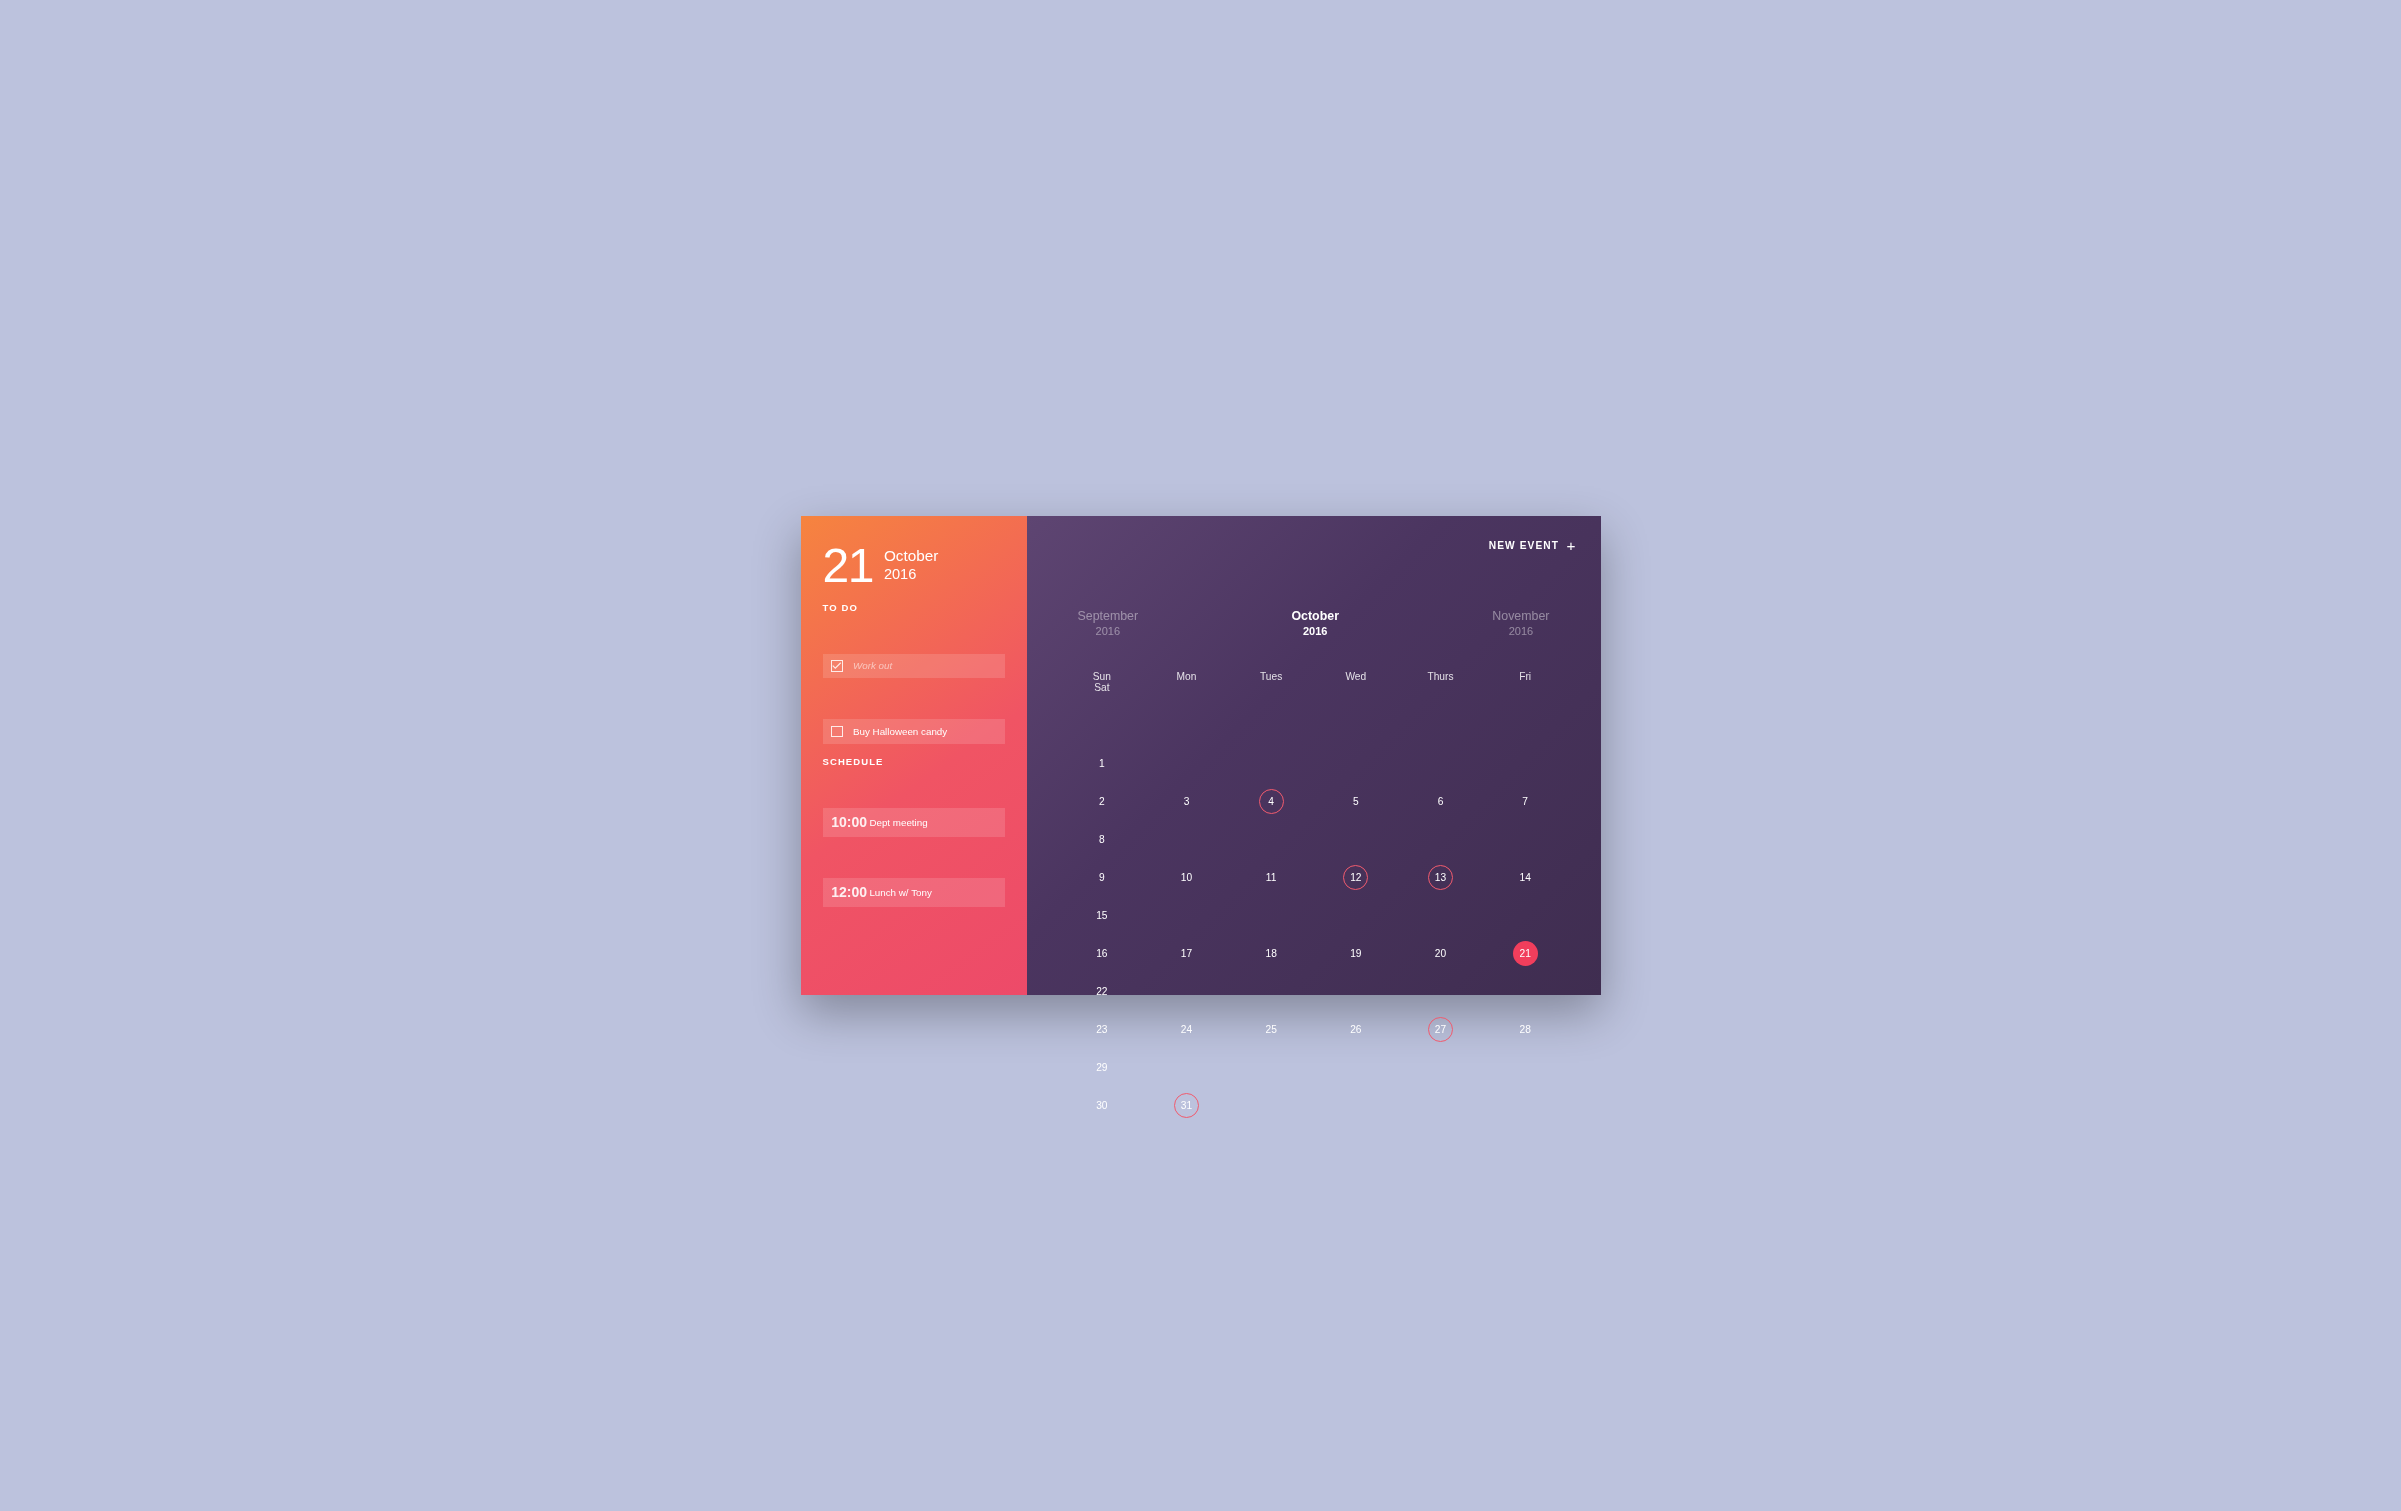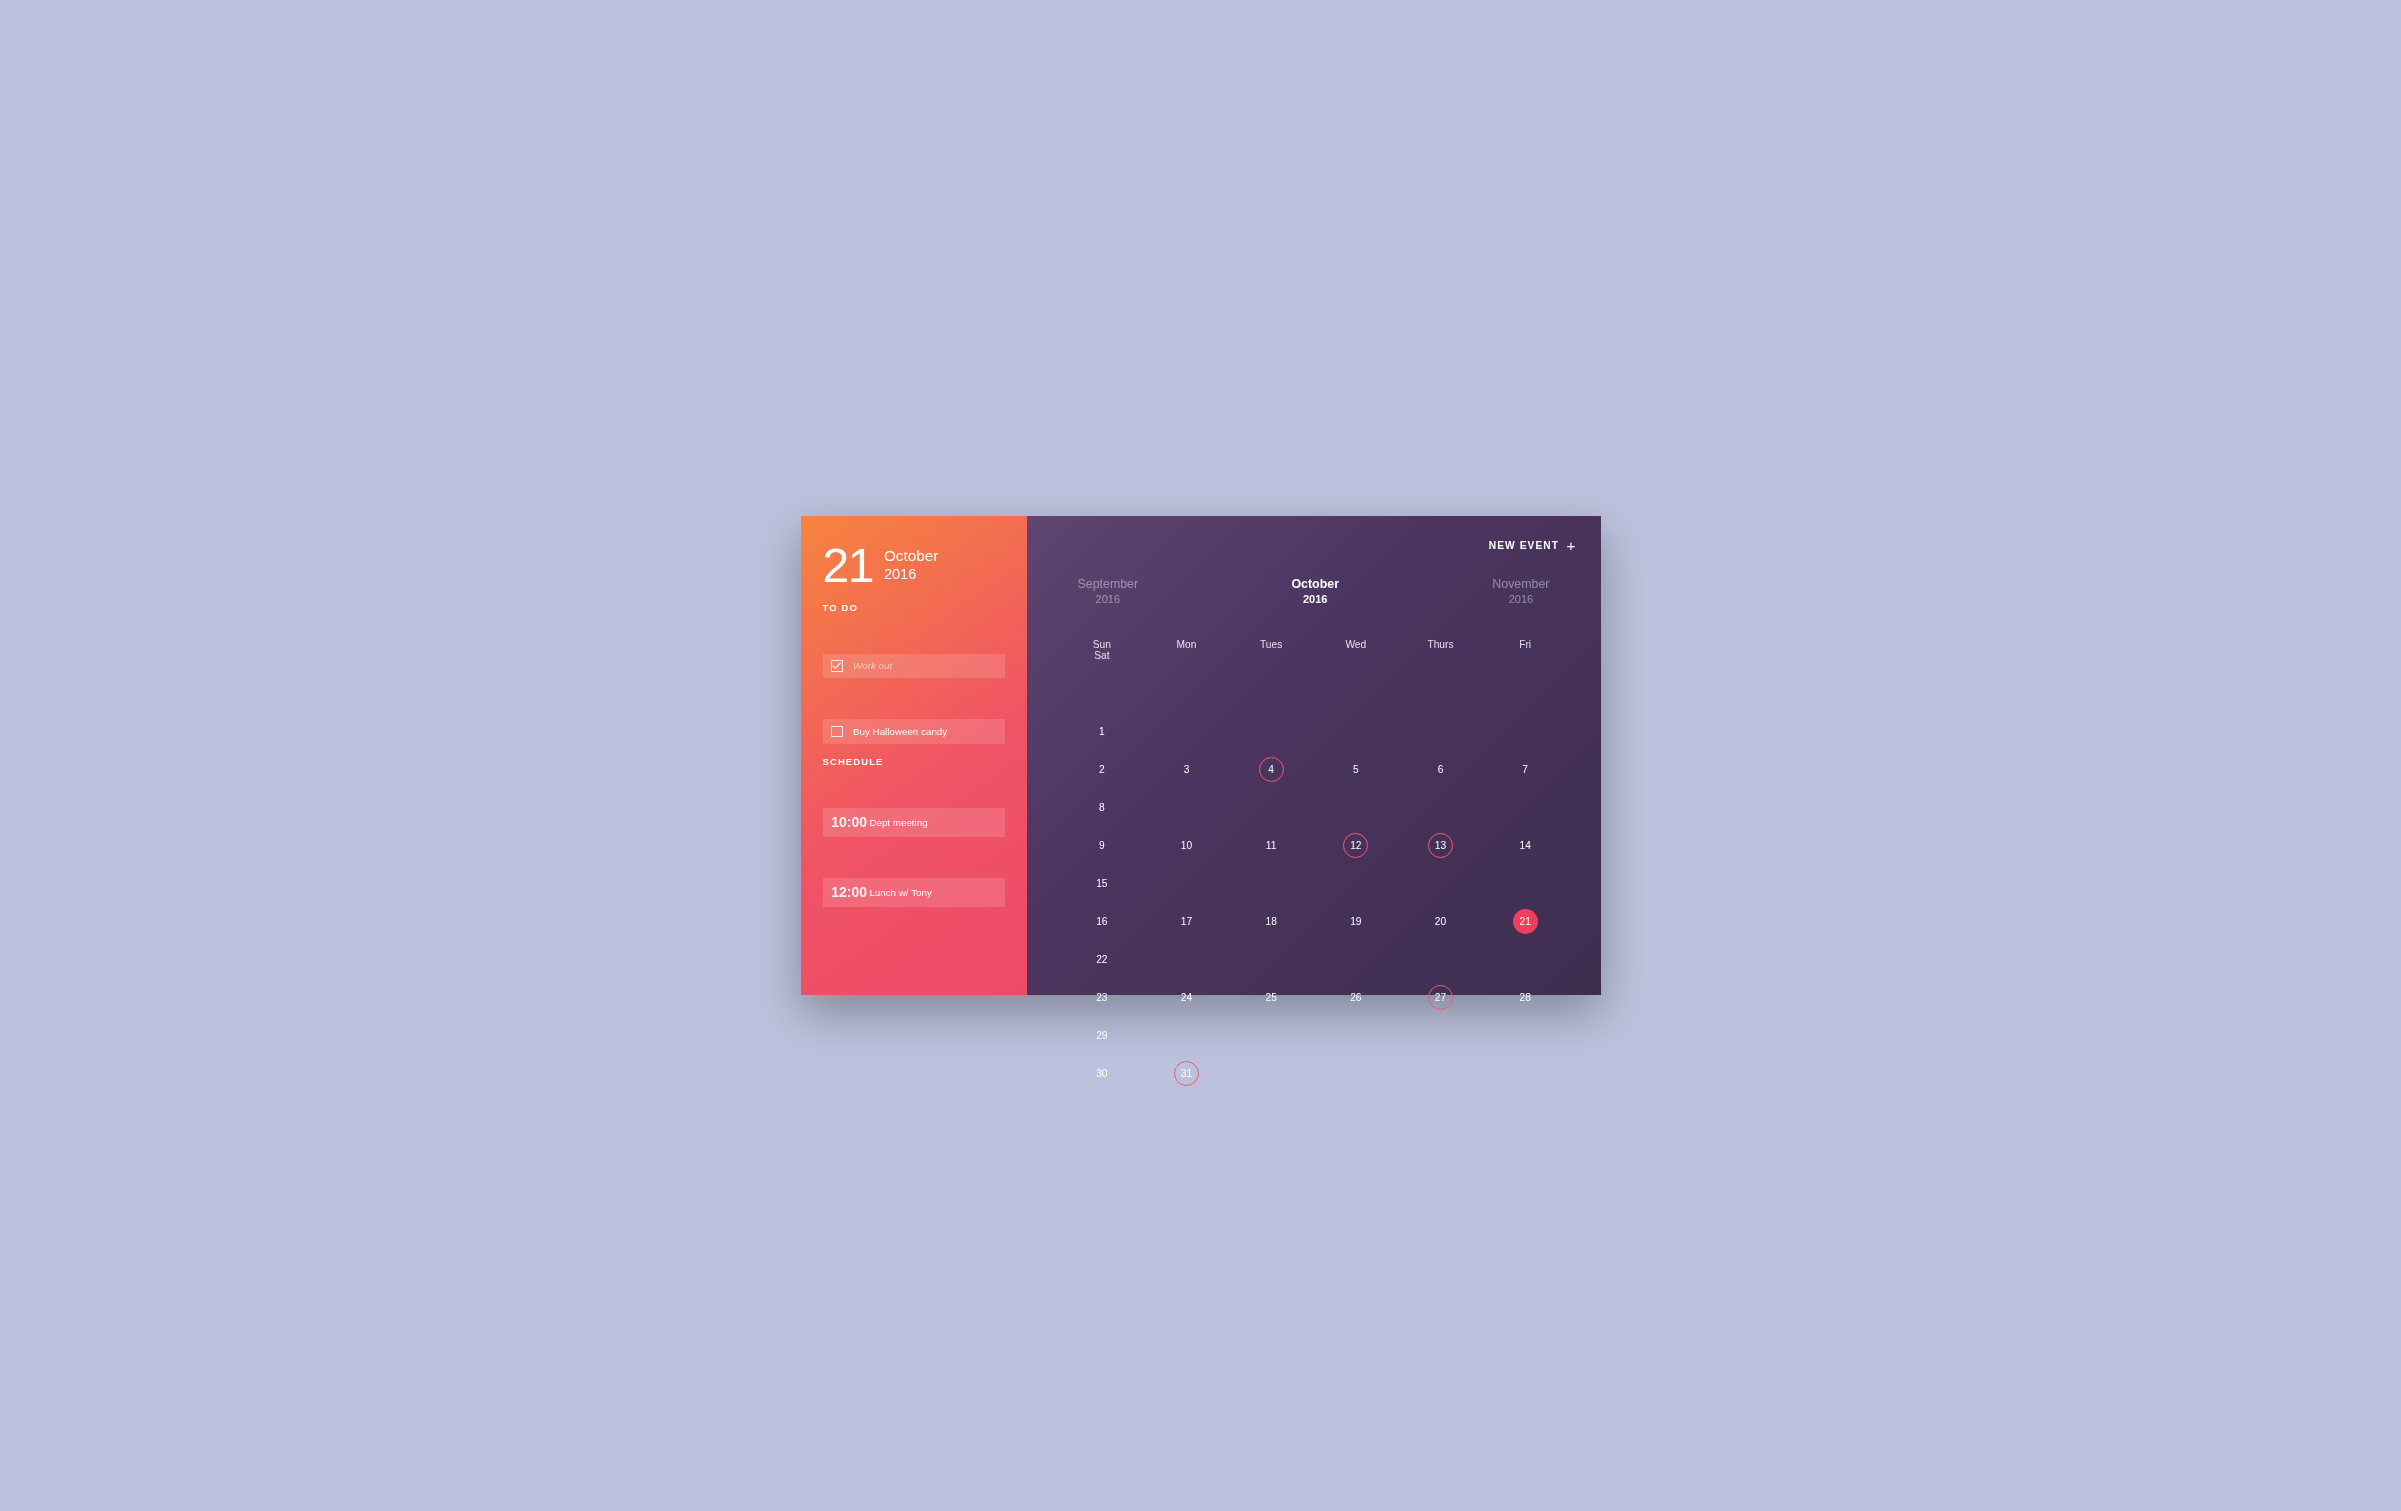--- a/index.html
+++ b/index.html
@@ -129,21 +129,21 @@
 
     .plus-icon {
       font-size: 15.3px;
       font-weight: 300;
       line-height: 1;
     }
 
     .month-nav {
       display: flex;
       justify-content: space-between;
-      margin-top: 38px;
+      margin-top: 70px;
       padding: 0 18px;
     }
 
     .mn {
       text-align: center;
     }
 
     .mn-month {
       font-size: 12.4px;
       font-weight: 400;

